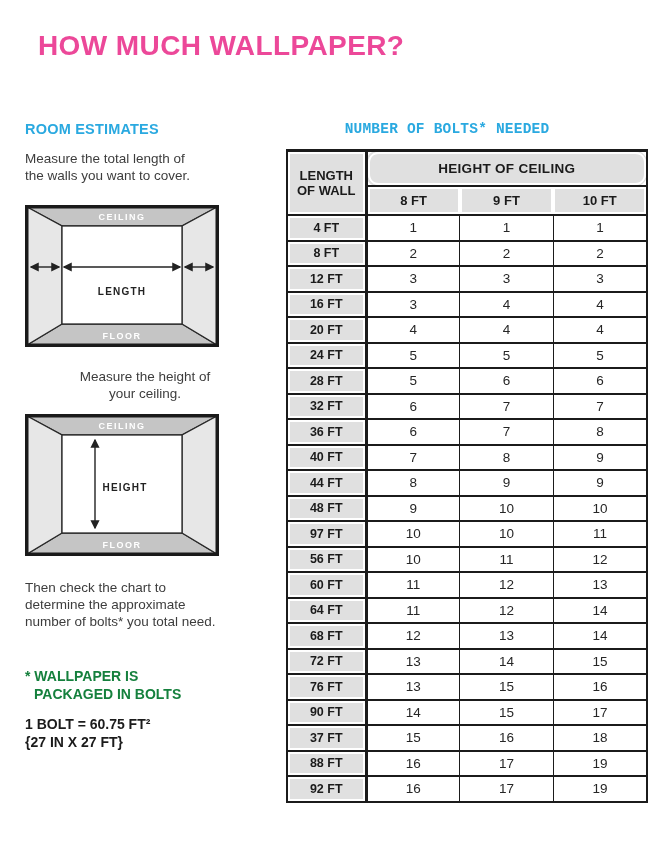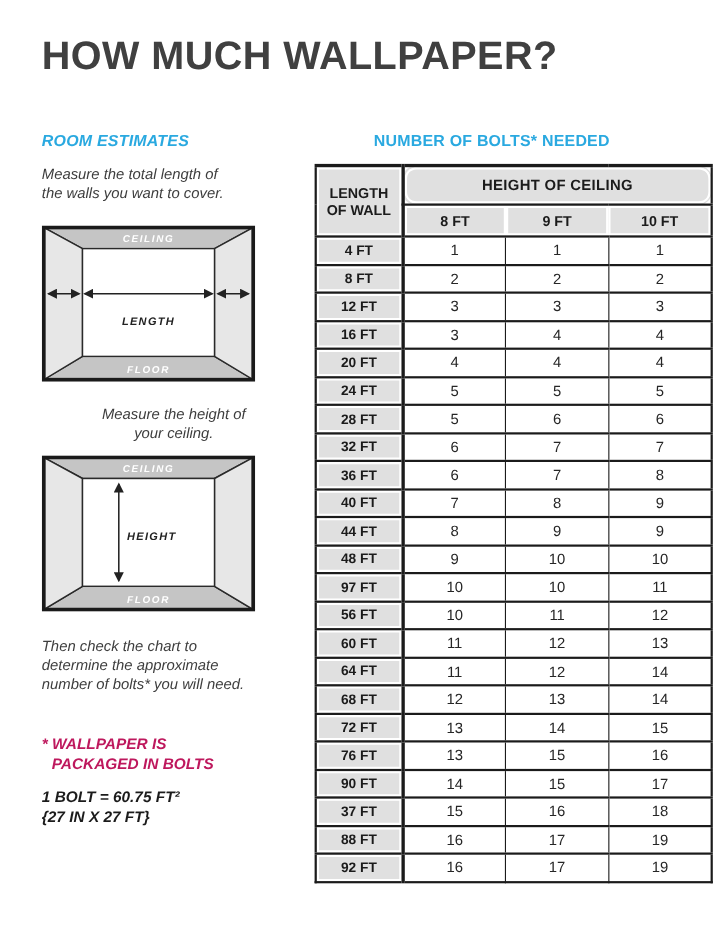--- a/index.html
+++ b/index.html
@@ -2,47 +2,47 @@
 <html><head>
 <meta charset="utf-8">
 <style>
   html,body { margin:0; padding:0; }
   body {
     width:651px; height:842px; position:relative; background:#ffffff;
     font-family:"Liberation Sans", sans-serif; overflow:hidden;
   }
   .page-title {
     position:absolute; left:38px; top:30px;
-    font-size:36px; font-weight:bold; color:#404040; letter-spacing:0.4px;text-align:center;
+    font-size:28px; font-weight:bold; color:#ec4899; letter-spacing:0.4px;text-align:center;
   }
   
-  .left-col { position:absolute; left:38px; top:121px; width:240px;font-style:italic; }
+  .left-col { position:absolute; left:25px; top:121px; width:240px; }
   .sec-head {
     font-size:14.5px; font-weight:bold; color:#2aa9e0; letter-spacing:0.2px;
   }
   .para {
     font-size:13.5px; line-height:17px; color:#3d3d3d; white-space:pre-line;
   }
   .step1 { margin-top:13px; }
   .diagram { display:block; margin-top:21px; }
   .diagram2 { margin-top:12px; }
   .step2 { margin-top:21px;text-align:center; }
   .step3 { margin-top:23px; }
   .footnote {
-    margin-top:37px; font-size:14px; font-weight:bold; color:#be185d;
+    margin-top:37px; font-size:14px; font-weight:bold; color:#15803d;
     line-height:18px; white-space:pre-line; padding-left:9px; text-indent:-9px;
   }
   .boltsize {
     margin-top:12px; font-size:14px; font-weight:bold; color:#1b1b1b; line-height:18px;
   }
   
   .right-col { position:absolute; left:286px; top:121px; width:362px; }
   .table-head {
     text-align:center; font-size:14.5px; font-weight:bold; color:#2aa9e0;
-    letter-spacing:0.2px; margin-right:40px;
+    letter-spacing:0.2px; margin-right:40px;font-family:Liberation Mono, monospace;
   }
   table.bolts {
     margin-top:12px; border-collapse:collapse; table-layout:fixed; width:362px;
     border:2px solid #1b1b1b; border-top-width:3px;
   }
   table.bolts col.c1 { width:79px; }
   table.bolts th, table.bolts td { padding:0; vertical-align:middle; text-align:center; }
   .gray-cell {
     background:#e0e0e0; color:#1b1b1b; font-weight:bold;
     box-shadow: inset 0 2px 0 #fff, inset 0 -2px 0 #fff, inset 2px 0 0 #fff, inset -2px 0 0 #fff;
@@ -116,21 +116,21 @@
     <g stroke="#222222" stroke-width="1.4">
       <line x1="70" y1="26" x2="70" y2="114" marker-start="url(#arrow-head)" marker-end="url(#arrow-head)"></line>
     </g>
     <text class="diag-band-label" x="97" y="15" text-anchor="middle">CEILING</text>
     <text class="diag-band-label" x="97" y="134" text-anchor="middle">FLOOR</text>
     <text class="diag-dim-label" x="100" y="77" text-anchor="middle">HEIGHT</text>
   </svg>
 
   <div class="para step3">Then check the chart to
 determine the approximate
-number of bolts* you will need.</div>
+number of bolts* you total need.</div>
 
   <div class="footnote">* WALLPAPER IS
 PACKAGED IN BOLTS</div>
 
   <div class="boltsize">
     <div>1 BOLT = 60.75 FT²</div>
     <div>{27 IN X 27 FT}</div>
   </div>
 </div>
 

